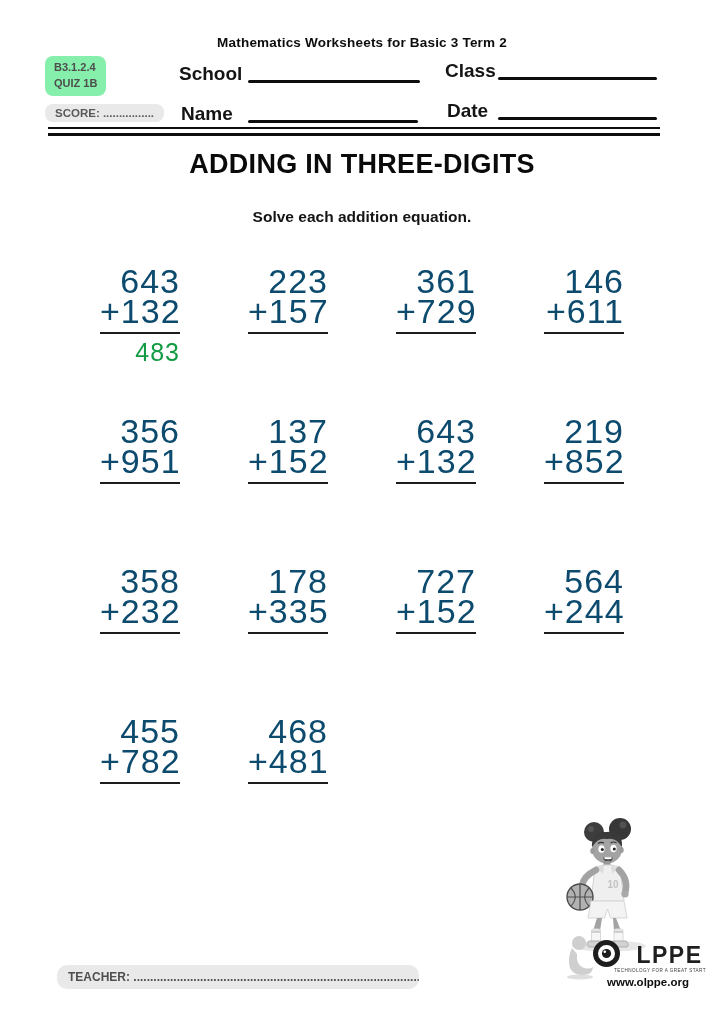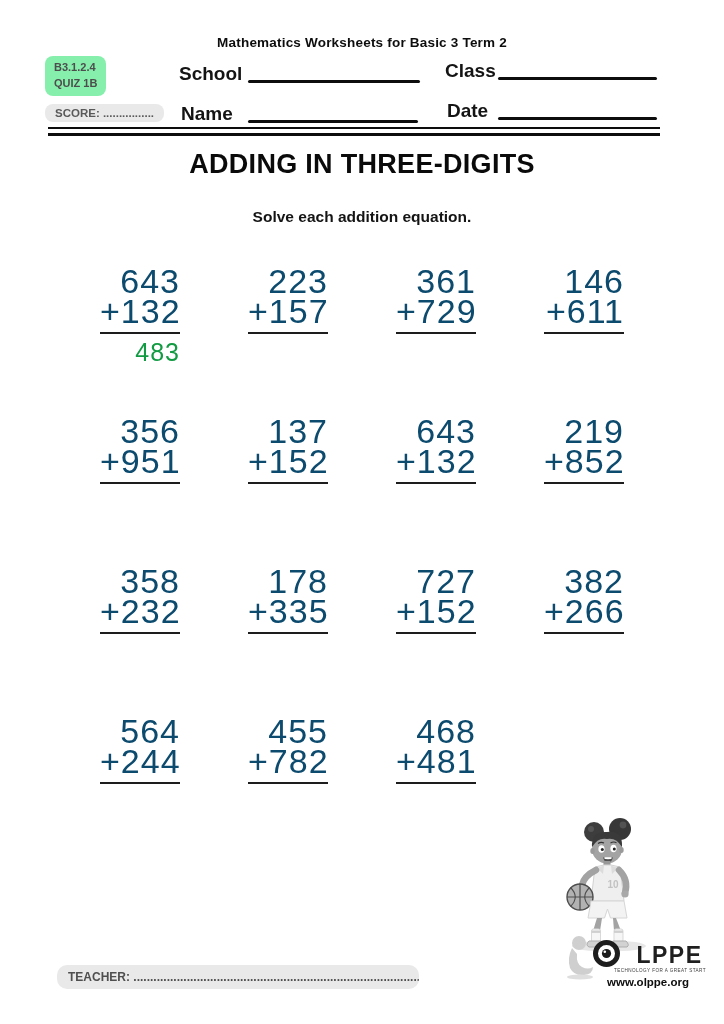--- a/index.html
+++ b/index.html
@@ -164,26 +164,20 @@
       <div class="rule"></div>
       <div class="answer" style="color: rgb(18, 155, 67);"></div>
     </div>
     <div class="problem">
       <div class="num">727</div>
       <div class="num">+152</div>
       <div class="rule"></div>
       <div class="answer" style="color: rgb(18, 155, 67);"></div>
     </div>
 
-    <div class="problem">
-      <div class="num">382</div>
-      <div class="num">+266</div>
-      <div class="rule"></div>
-      <div class="answer" style="color: rgb(18, 155, 67);"></div>
-    </div>
     <div class="problem">
       <div class="num">564</div>
       <div class="num">+244</div>
       <div class="rule"></div>
       <div class="answer" style="color: rgb(18, 155, 67);"></div>
     </div>
     <div class="problem">
       <div class="num">455</div>
       <div class="num">+782</div>
       <div class="rule"></div>

